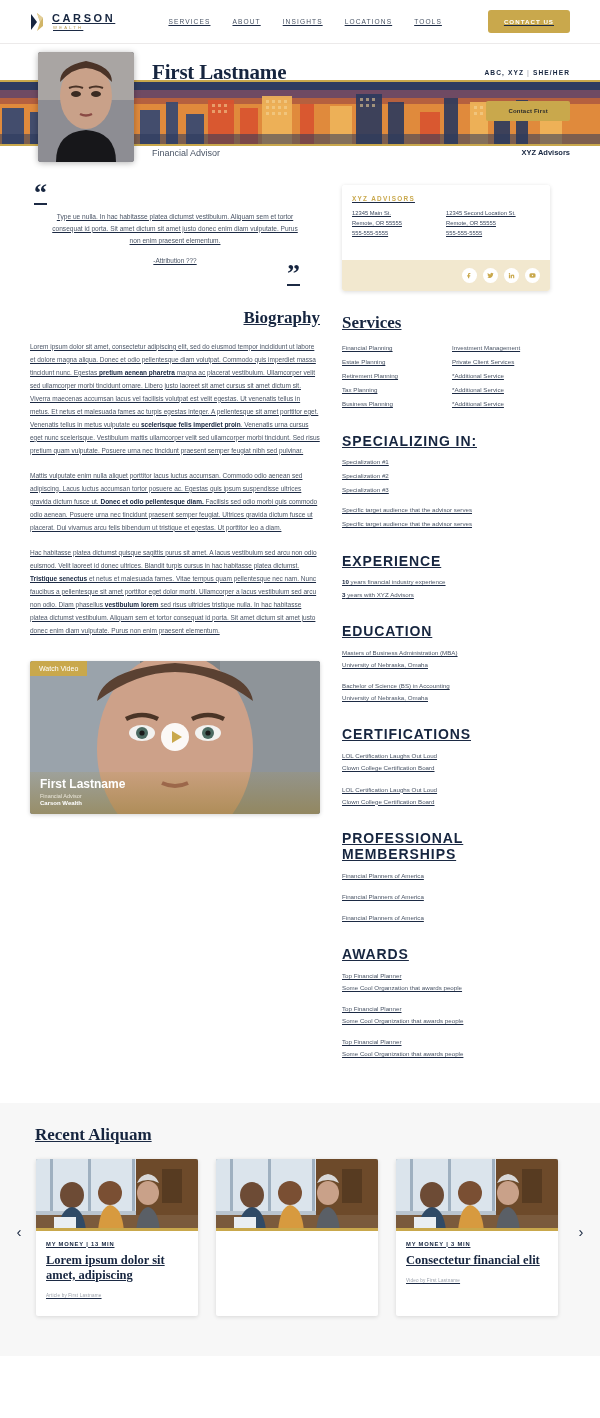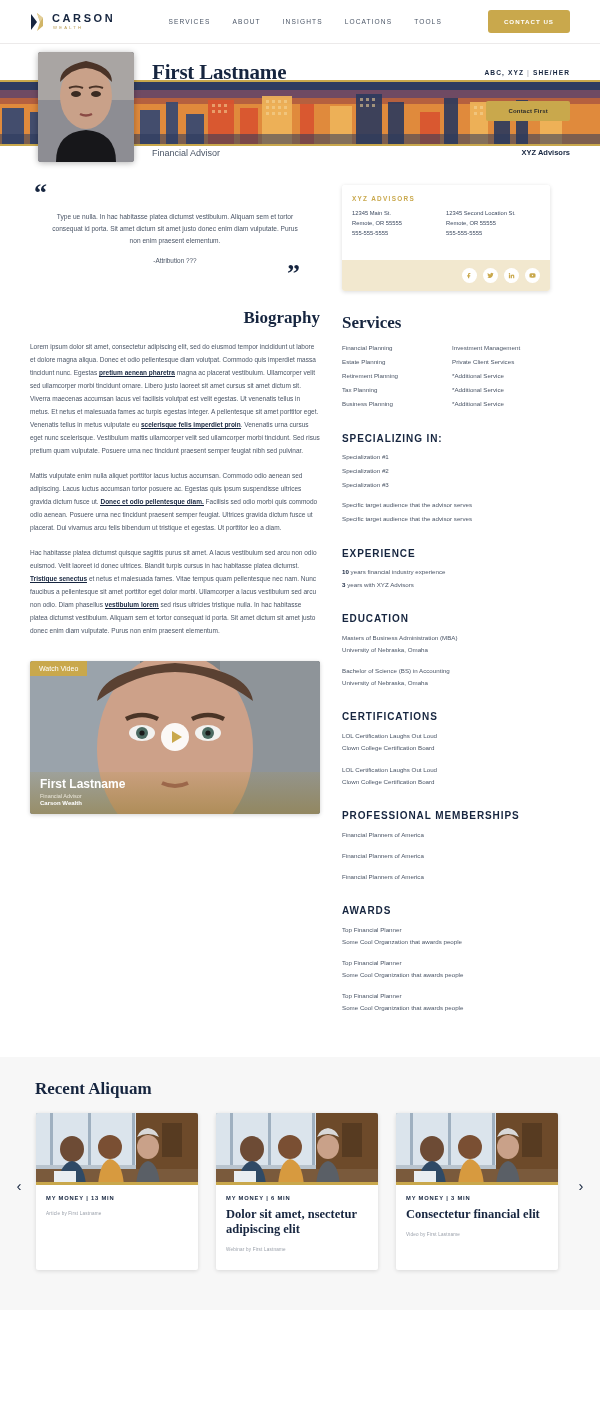--- a/index.html
+++ b/index.html
@@ -3,21 +3,21 @@
 <meta charset="utf-8">
 <style>
   * { box-sizing: border-box; margin: 0; padding: 0; }
   body {
     width: 600px;
     font-family: "Liberation Sans", sans-serif;
     background: #ffffff;
     color: #1c2a44;
     -webkit-font-smoothing: antialiased;
   }
-  .page { width: 600px; position: relative; overflow: hidden; }
+  .page { width: 600px; position: relative; overflow: hidden; text-decoration: underline; }
 
   
   .nav {
     height: 44px;
     background: #ffffff;
     display: flex;
     align-items: center;
     padding: 0 30px;
     border-bottom: 1px solid #eceaea;
   }
@@ -134,21 +134,21 @@
     color: #c9a84c; font-size: 7px; font-weight: 700; cursor: pointer;
   }
   .soc svg { width: 7px; height: 7px; fill: #c9a84c; }
 
   
   h2.serif {
     font-family: "Liberation Serif", serif;
     font-size: 17px; font-weight: 700; color: #16253f;
   }
   h3.caps {
-    font-size: 10px; font-weight: 700; letter-spacing: .9px; color: #16253f;
+    font-size: 14px; font-weight: 700; letter-spacing: .9px; color: #16253f;
     text-transform: uppercase;
   }
   .bio-head { margin-top: 26px; text-align: right; }
   .bio-p {
     font-size: 6.5px; line-height: 2.0; color: #4a5566; margin-top: 12px;
     text-align: left;
   }
   .bio-p b { color: #16253f; font-weight: 700; border-bottom: 1px solid #16253f; }
 
   
@@ -554,20 +554,21 @@
   <path d="M22 72 Q24 50 36 48 Q48 50 50 72Z" fill="#2f4a66"></path>
   <ellipse cx="74" cy="34" rx="12" ry="12" fill="#7a4f33"></ellipse>
   <path d="M62 72 Q64 48 74 46 Q86 48 88 72Z" fill="#d79a3f"></path>
   <ellipse cx="112" cy="34" rx="11" ry="12" fill="#c9a189"></ellipse>
   <path d="M101 24 Q112 18 123 24 Q120 16 112 15 Q104 16 101 24Z" fill="#d8d8d8"></path>
   <path d="M100 72 Q102 50 112 48 Q122 50 124 72Z" fill="#5a5f66"></path>
   <rect x="18" y="58" width="22" height="12" fill="#e9eef2"></rect>
 </svg><div class="card-img-rule"></div></div>
           <div class="card-body">
             <div class="card-kicker">MY MONEY | 13 MIN</div>
+            <div class="card-title">Lorem ipsum dolor sit amet,  adipiscing</div>
             <div class="card-byline">Article by First Lastname</div>
           </div>
         </div>
         <div class="card">
           <div class="card-img"><svg viewBox="0 0 162 72" width="162" height="72" preserveAspectRatio="none">
   <rect width="162" height="72" fill="#b9c4ce"></rect>
   <rect x="0" y="0" width="100" height="52" fill="#dbe4ec"></rect>
   <rect x="14" y="0" width="3" height="52" fill="#9fb0c0"></rect>
   <rect x="52" y="0" width="3" height="52" fill="#9fb0c0"></rect>
   <rect x="96" y="0" width="3" height="52" fill="#9fb0c0"></rect>
@@ -576,25 +577,20 @@
   <rect x="0" y="56" width="162" height="16" fill="#7a5a3c"></rect>
   <ellipse cx="36" cy="36" rx="12" ry="13" fill="#6d4b35"></ellipse>
   <path d="M22 72 Q24 50 36 48 Q48 50 50 72Z" fill="#2f4a66"></path>
   <ellipse cx="74" cy="34" rx="12" ry="12" fill="#7a4f33"></ellipse>
   <path d="M62 72 Q64 48 74 46 Q86 48 88 72Z" fill="#d79a3f"></path>
   <ellipse cx="112" cy="34" rx="11" ry="12" fill="#c9a189"></ellipse>
   <path d="M101 24 Q112 18 123 24 Q120 16 112 15 Q104 16 101 24Z" fill="#d8d8d8"></path>
   <path d="M100 72 Q102 50 112 48 Q122 50 124 72Z" fill="#5a5f66"></path>
   <rect x="18" y="58" width="22" height="12" fill="#e9eef2"></rect>
 </svg><div class="card-img-rule"></div></div>
-          <div class="card-body">
-            <div class="card-kicker">MY MONEY | 6 MIN</div>
-            <div class="card-title">Dolor sit amet, nsectetur adipiscing elit</div>
-            <div class="card-byline">Webinar by First Lastname</div>
-          </div>
         </div>
         <div class="card">
           <div class="card-img"><svg viewBox="0 0 162 72" width="162" height="72" preserveAspectRatio="none">
   <rect width="162" height="72" fill="#b9c4ce"></rect>
   <rect x="0" y="0" width="100" height="52" fill="#dbe4ec"></rect>
   <rect x="14" y="0" width="3" height="52" fill="#9fb0c0"></rect>
   <rect x="52" y="0" width="3" height="52" fill="#9fb0c0"></rect>
   <rect x="96" y="0" width="3" height="52" fill="#9fb0c0"></rect>
   <rect x="100" y="0" width="62" height="72" fill="#6d4a2a"></rect>
   <rect x="126" y="10" width="20" height="34" fill="#a8apa0" opacity=".2"></rect>

